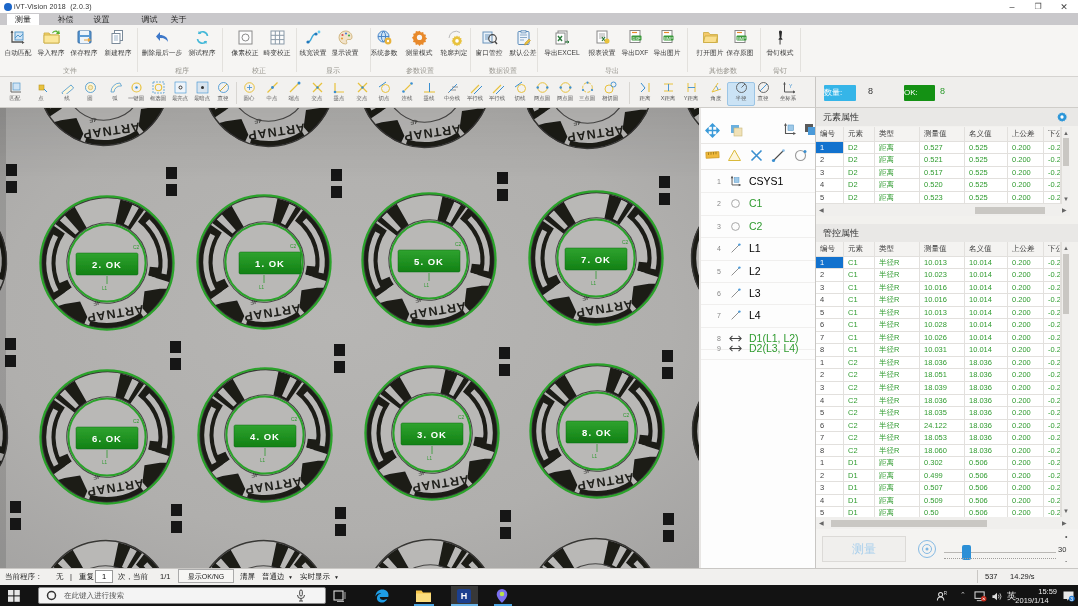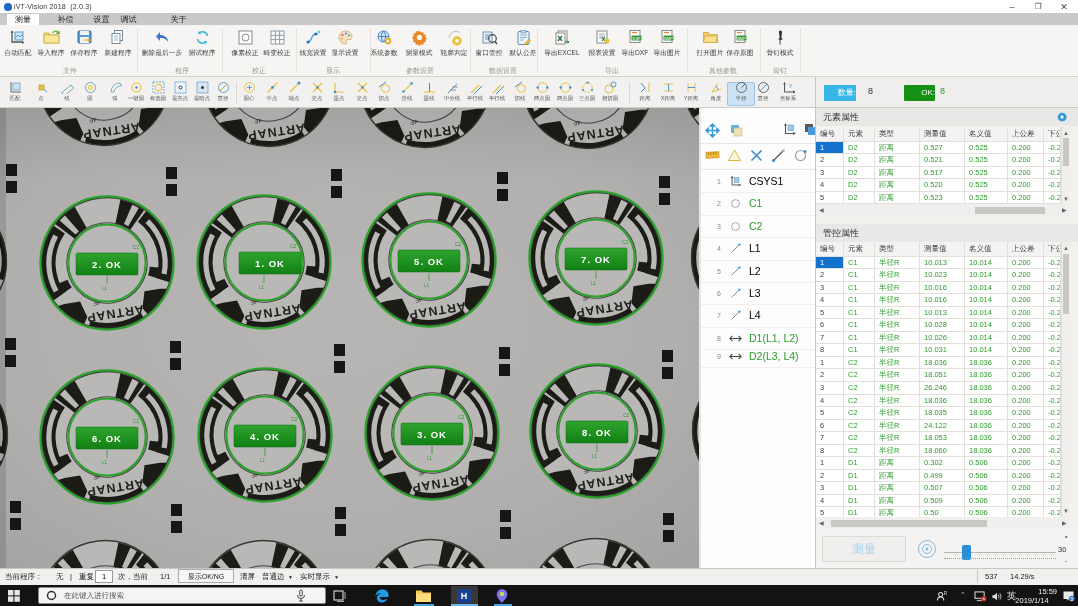--- a/index.html
+++ b/index.html
@@ -17,21 +17,21 @@
 .ritem svg{display:block;margin:0 auto}
 .rlab{font-size:7px;color:#3c3c3c;margin-top:2px;white-space:nowrap;transform:scale(.96);transform-origin:center}
 .glab{top:66px;font-size:7px;color:#98968f;text-align:center;white-space:nowrap}
 .toolbar2{left:0;top:77px;width:815px;height:31px;background:#f2f1ef;border-bottom:1px solid #cfcdc9}
 .t2i{top:81px;text-align:center}
 .t2i svg{display:block;margin:0 auto}
 .t2l{font-size:6px;color:#555;margin-top:1px;white-space:nowrap;transform:scale(.9);transform-origin:center top}
 .t2sep{top:82px;height:22px;width:1px;background:#d8d6d2}
 .t2hl{left:727px;top:82px;width:28px;height:24px;background:#cbe3f5;border:1px solid #9cc5e5;border-radius:2px}
 .topstrip{left:815px;top:77px;width:263px;height:31px;background:#efeeec;border-bottom:1px solid #cfcdc9;border-left:1px solid #c8c6c3}
-.badge{top:85px;height:16px;font-size:8px;color:#fff;text-align:right;line-height:16px;border-radius:1px}
+.badge{top:85px;height:16px;font-size:8px;color:#fff;text-align:left;line-height:16px;border-radius:1px}
 .imgarea{left:0;top:108px;width:699px;height:460px;background:#b0afad}
 .elpanel{left:699px;top:108px;width:116px;height:460px;background:#fdfdfd;border-left:2px solid #e8e6e4}
 .elrow{left:701px;width:114px;height:22.4px;border-bottom:1px solid #f0efee}
 .elnum{font-size:7px;color:#888}
 .eltx{font-size:10.5px}
 .green{color:#2f9b2f}
 .dpanel{left:815px;top:108px;width:263px;height:460px;background:#f2f1ee;border-left:1px solid #c8c6c3}
 .phead{left:816px;width:262px;height:18px;background:#e9e8e6;font-size:9px;color:#333;line-height:18px;padding-left:7px}
 .tbl{left:816px;background:#fff;font-size:7.5px;color:#444}
 .tr{display:flex;border-bottom:1px solid #e2e0dd;background:#fff}
@@ -51,21 +51,21 @@
 <div class="abs titlebar"></div>
 <div class="abs title-ic"></div>
 <div class="abs title-tx">iVT-Vision 2018&nbsp;&nbsp;(2.0.3)</div>
 <div class="abs wbtn" style="left:1007px">–</div>
 <div class="abs wbtn" style="left:1033px;font-size:8px">❐</div>
 <div class="abs wbtn" style="left:1059px">✕</div>
 <div class="abs menubar"></div>
 <div class="abs mtab msel" style="left:7px;width:32px">测量</div>
 <div class="abs mtab" style="left:50px;width:31px">补偿</div>
 <div class="abs mtab" style="left:86px;width:31px">设置</div>
-<div class="abs mtab" style="left:113px;width:31px">调试</div>
+<div class="abs mtab" style="left:134px;width:31px">调试</div>
 <div class="abs mtab" style="left:163px;width:31px">关于</div>
 <div class="abs ribbon"></div>
 <div class="abs rsep" style="left:137px"></div>
 <div class="abs rsep" style="left:222px"></div>
 <div class="abs rsep" style="left:296px"></div>
 <div class="abs rsep" style="left:370px"></div>
 <div class="abs rsep" style="left:470px"></div>
 <div class="abs rsep" style="left:537px"></div>
 <div class="abs rsep" style="left:687px"></div>
 <div class="abs rsep" style="left:760px"></div>
@@ -889,21 +889,21 @@
   </div>
 <div class="abs elrow" style="top:327.8px">
     <span class="abs elnum" style="left:16px;top:7px">8</span>
     <div class="abs" style="left:28px;top:4px">
       <svg width="13" height="13" viewBox="0 0 15 15" style="display:block">
         <path d="M1 7.5h13M4 4.5 1 7.5l3 3M11 4.5l3 3-3 3" stroke="#444" fill="none" stroke-width="1.2"></path>
       </svg>
     </div>
     <span class="abs eltx green" style="left:48px;top:4px">D1(L1, L2)</span>
   </div>
-<div class="abs elrow" style="top:346px">
+<div class="abs elrow" style="top:338px">
     <span class="abs elnum" style="left:16px;top:7px">9</span>
     <div class="abs" style="left:28px;top:4px">
       <svg width="13" height="13" viewBox="0 0 15 15" style="display:block">
         <path d="M1 7.5h13M4 4.5 1 7.5l3 3M11 4.5l3 3-3 3" stroke="#444" fill="none" stroke-width="1.2"></path>
       </svg>
     </div>
     <span class="abs eltx green" style="left:48px;top:4px">D2(L3, L4)</span>
   </div>
 <div class="abs dpanel"></div>
 <div class="abs phead" style="top:108px">元素属性<svg width="12" height="12" viewBox="0 0 16 16" style="position:absolute;left:240px;top:3px">
@@ -1073,21 +1073,21 @@
         <div class="td gtx" style="width:45px;line-height:12.55px">半径R</div>
         <div class="td gtx" style="width:45px;line-height:12.55px">18.051</div>
         <div class="td gtx" style="width:43px;line-height:12.55px">18.036</div>
         <div class="td gtx" style="width:36px;line-height:12.55px">0.200</div>
         <div class="td gtx" style="width:17px;line-height:12.55px">-0.20</div>
       </div>
       <div class="tr" style="height:12.55px">
         <div class="td" style="width:28px;line-height:12.55px">3</div>
         <div class="td gtx" style="width:31px;line-height:12.55px">C2</div>
         <div class="td gtx" style="width:45px;line-height:12.55px">半径R</div>
-        <div class="td gtx" style="width:45px;line-height:12.55px">26.246</div>
+        <div class="td gtx" style="width:45px;line-height:12.55px">18.039</div>
         <div class="td gtx" style="width:43px;line-height:12.55px">18.036</div>
         <div class="td gtx" style="width:36px;line-height:12.55px">0.200</div>
         <div class="td gtx" style="width:17px;line-height:12.55px">-0.20</div>
       </div>
       <div class="tr" style="height:12.55px">
         <div class="td" style="width:28px;line-height:12.55px">4</div>
         <div class="td gtx" style="width:31px;line-height:12.55px">C2</div>
         <div class="td gtx" style="width:45px;line-height:12.55px">半径R</div>
         <div class="td gtx" style="width:45px;line-height:12.55px">18.036</div>
         <div class="td gtx" style="width:43px;line-height:12.55px">18.036</div>

